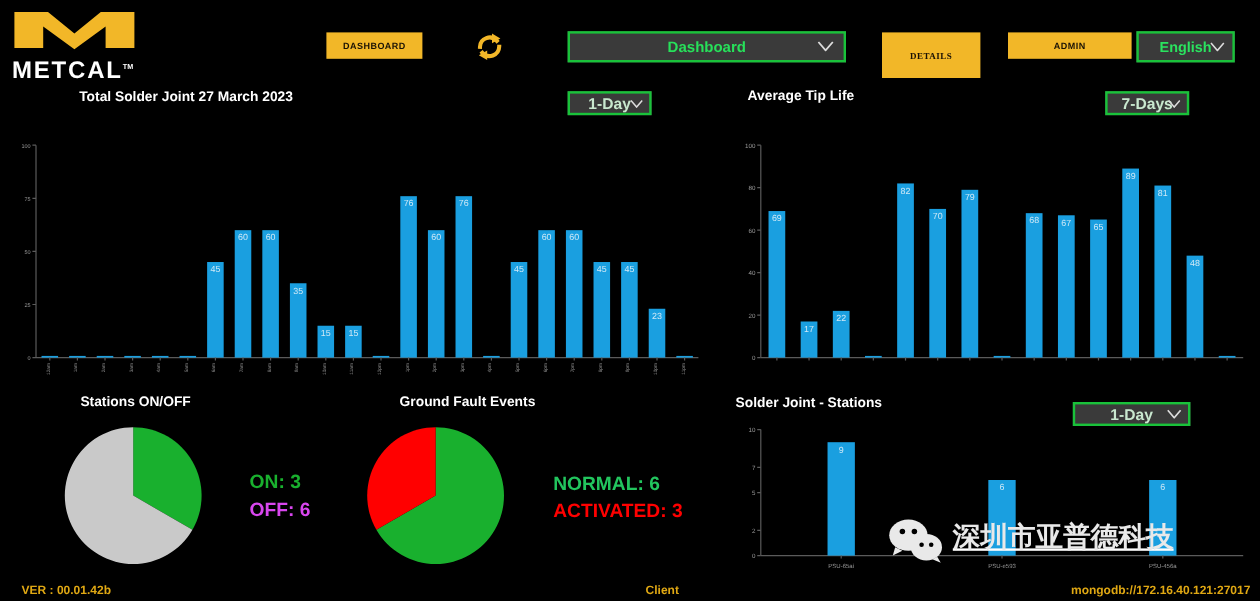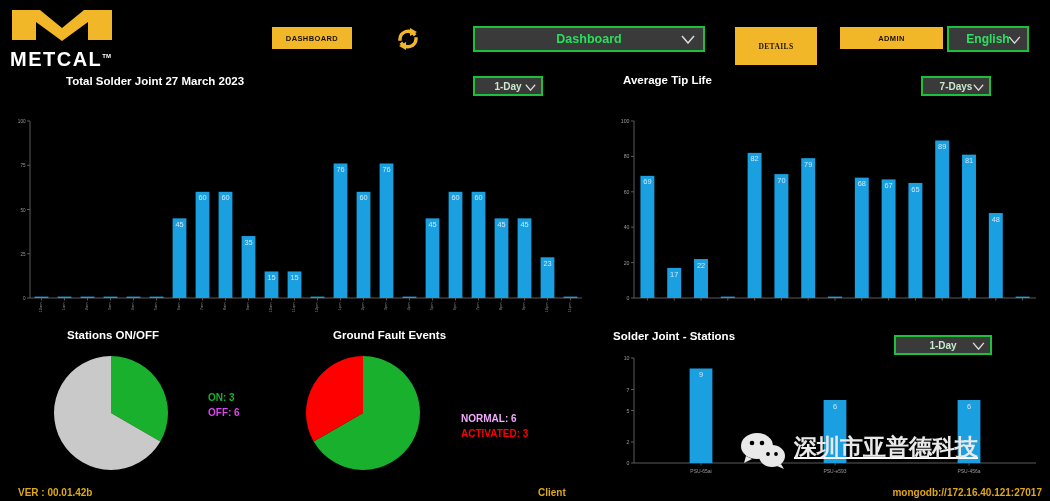--- a/index.html
+++ b/index.html
@@ -20,21 +20,21 @@
     cursor:pointer;box-sizing:border-box;}
   .sel .txt{color:#27e05a;font-weight:bold;}
   .sel .chev{position:absolute;right:8px;top:50%;transform:translateY(-50%);}
   .sel-main{left:473px;top:26px;width:232px;height:26px;}
   .sel-main .txt{font-size:12.5px;}
   .sel-lang{left:947px;top:26px;width:82px;height:26px;}
   .sel-lang .txt{font-size:12px;color:#2ae35f;}
   .sel-lang .chev{right:6px;}
 
   .sel-small{width:70px;height:20px;}
-  .sel-small .txt{font-size:10px;color:#c9e8cf;}
+  .sel-small .txt{font-size:13px;color:#c9e8cf;}
   .sel-small .chev{right:5px;}
   .sel-day-left{left:473px;top:76px;}
   .sel-day-right{left:921px;top:76px;}
   .sel-day-sj{left:894px;top:335px;width:98px;height:20px;}
 
   
   .ptitle{position:absolute;font-size:11.5px;font-weight:bold;color:#fff;}
   .t-total{left:66px;top:75px;}
   .t-tip{left:623px;top:74px;}
   .t-stations{left:67px;top:329px;}
@@ -49,24 +49,24 @@
   .tick{stroke:#5b5b5b;stroke-width:1;}
   .ylab{fill:#9a9a9a;font-size:4.6px;font-family:"Liberation Sans",sans-serif;text-anchor:end;}
   .ylab2{fill:#9a9a9a;font-size:5.2px;font-family:"Liberation Sans",sans-serif;text-anchor:end;}
   .bar{fill:#1a9fe0;}
   .barlab{fill:#cfe9f7;font-size:7.4px;font-family:"Liberation Sans",sans-serif;text-anchor:middle;}
   .xlab{fill:#8b8b8b;font-size:4px;font-family:"Liberation Sans",sans-serif;}
   .xlab-sta{fill:#9a9a9a;font-size:5px;font-family:"Liberation Sans",sans-serif;text-anchor:middle;}
 
   
   .pie{position:absolute;}
-  .legend{position:absolute;font-size:10px;font-weight:bold;line-height:1.45;}
+  .legend{position:absolute;font-size:16px;font-weight:bold;line-height:1.45;}
   .lg-on{color:#19b02e;}
   .lg-off{color:#d946ef;}
-  .lg-normal{color:#f0abfc;margin-top:20px;}
+  .lg-normal{color:#22c55e;}
   .lg-act{color:#ff0000;}
 
   
   .wm{position:absolute;left:740px;top:432px;display:flex;align-items:flex-start;gap:8px;pointer-events:none;text-decoration:underline;}
   .wm-txt{color:#e9e9e9;font-size:23px;font-weight:bold;font-family:"DejaVu Sans",sans-serif;white-space:nowrap;}
 
   
   .foot{position:absolute;bottom:3px;font-size:10px;font-weight:bold;color:#e0a813;font-family:"Liberation Sans",sans-serif;}
   .foot-ver{left:18px;}
   .foot-client{left:538px;}

